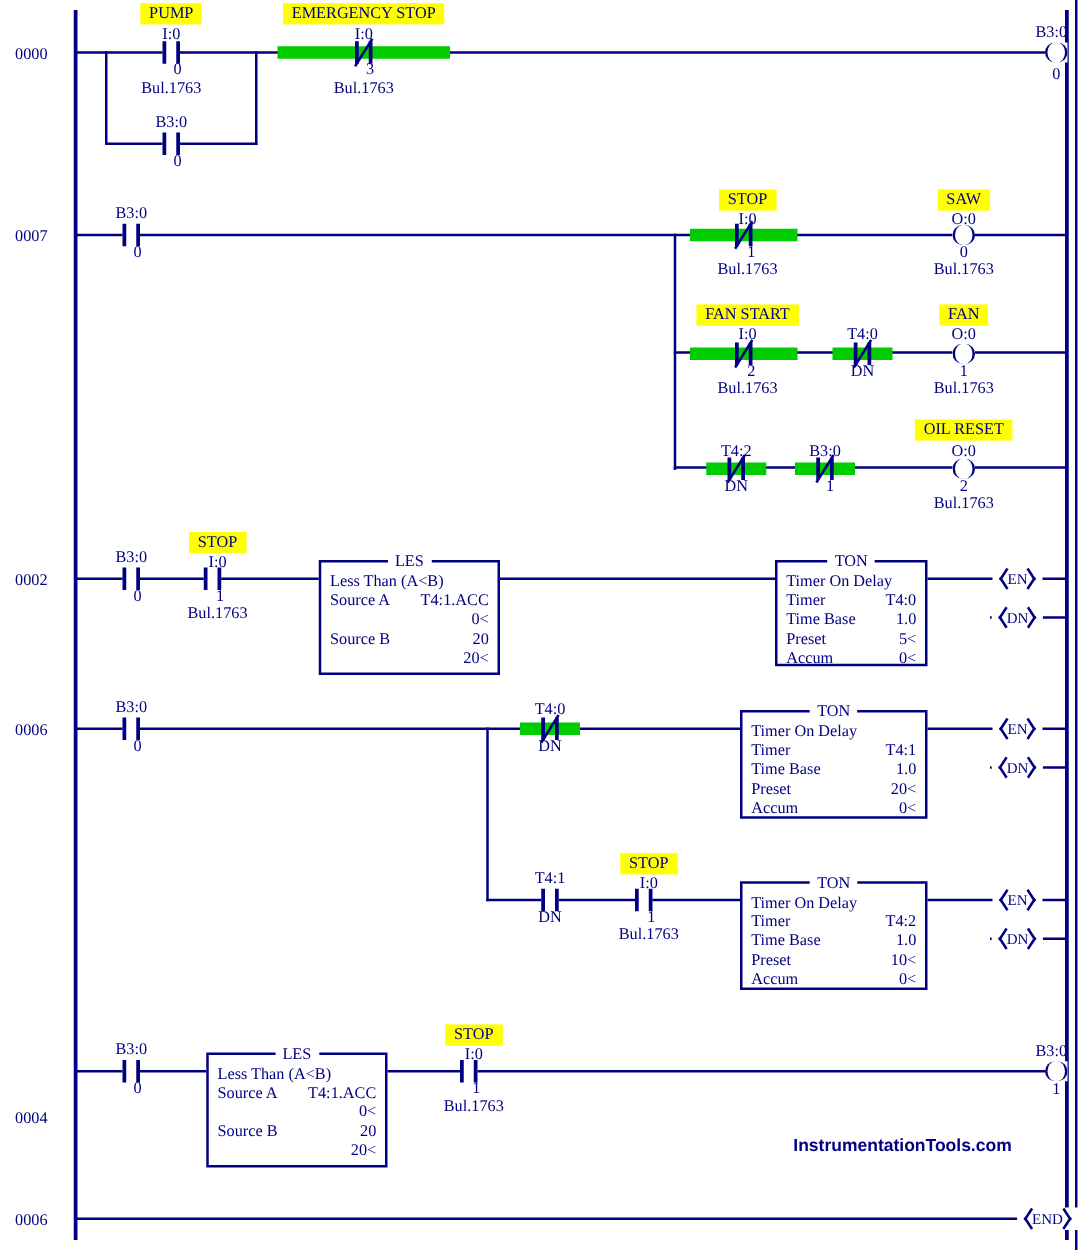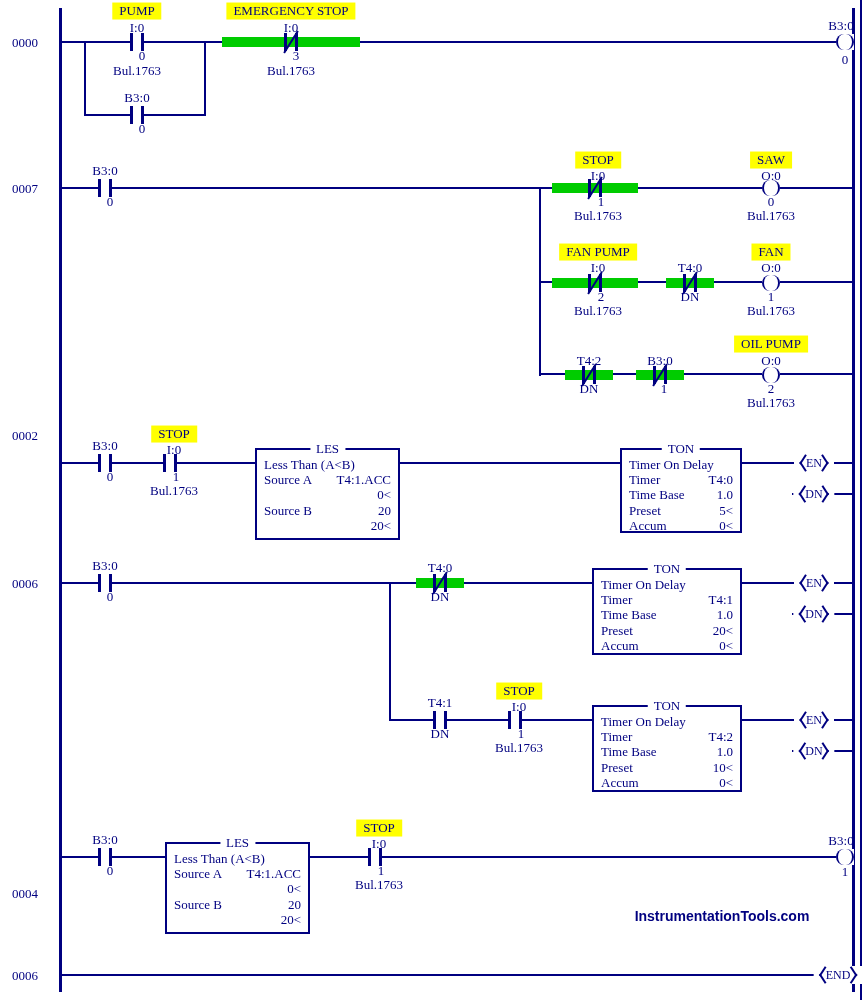--- a/index.html
+++ b/index.html
@@ -117,21 +117,21 @@
     </div>
   <div class="txt" style="left:601px;top:201px">1</div>
   <div class="txt" style="left:598px;top:215px">Bul.1763</div>
 
   <div class="ylab" style="left:771px;top:160px">SAW</div>
   <div class="txt" style="left:771px;top:175px">O:0</div>
   <div class="coil" style="left:771px;top:188px"></div>
   <div class="txt" style="left:771px;top:201px">0</div>
   <div class="txt" style="left:771px;top:215px">Bul.1763</div>
 
-  <div class="ylab" style="left:598px;top:252px">FAN PUMP</div>
+  <div class="ylab" style="left:598px;top:252px">FAN START</div>
   <div class="txt" style="left:598px;top:267px">I:0</div>
   <div class="hl" style="left:595px;top:283px;width:86px"></div>
   <div class="contact g" style="left:595px;top:283px">
       <i class="sl"></i>
     </div>
   <div class="txt" style="left:601px;top:296px">2</div>
   <div class="txt" style="left:598px;top:310px">Bul.1763</div>
 
   <div class="txt" style="left:690px;top:267px">T4:0</div>
   <div class="hl" style="left:690px;top:283px;width:48px"></div>
@@ -153,27 +153,27 @@
     </div>
   <div class="txt" style="left:589px;top:388px">DN</div>
 
   <div class="txt" style="left:660px;top:360px">B3:0</div>
   <div class="hl" style="left:660px;top:375px;width:48px"></div>
   <div class="contact g" style="left:660px;top:375px">
       <i class="sl"></i>
     </div>
   <div class="txt" style="left:664px;top:388px">1</div>
 
-  <div class="ylab" style="left:771px;top:344px">OIL PUMP</div>
+  <div class="ylab" style="left:771px;top:344px">OIL RESET</div>
   <div class="txt" style="left:771px;top:360px">O:0</div>
   <div class="coil" style="left:771px;top:375px"></div>
   <div class="txt" style="left:771px;top:388px">2</div>
   <div class="txt" style="left:771px;top:402px">Bul.1763</div>
 
-  <div class="rnum" style="left:12px;top:428px">0002</div>
+  <div class="rnum" style="left:12px;top:456px">0002</div>
   <div class="wh" style="left:60px;top:462px;width:794px"></div>
 
   <div class="txt" style="left:105px;top:445px">B3:0</div>
   <div class="contact" style="left:105px;top:463px"></div>
   <div class="txt" style="left:110px;top:476px">0</div>
 
   <div class="ylab" style="left:174px;top:434px">STOP</div>
   <div class="txt" style="left:174px;top:449px">I:0</div>
   <div class="contact" style="left:170px;top:463px"></div>
   <div class="txt" style="left:176px;top:476px">1</div>

